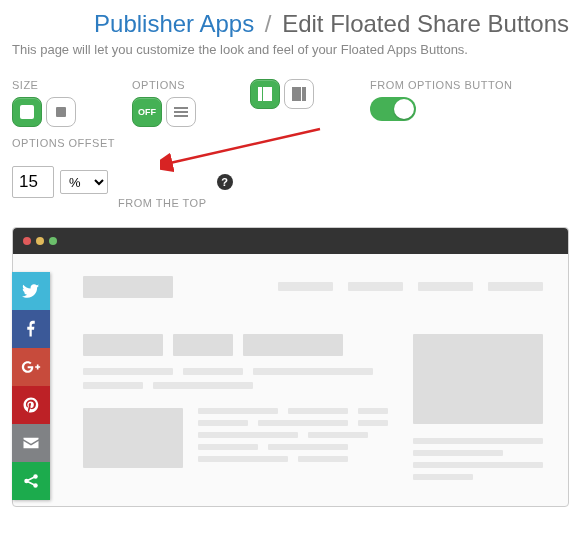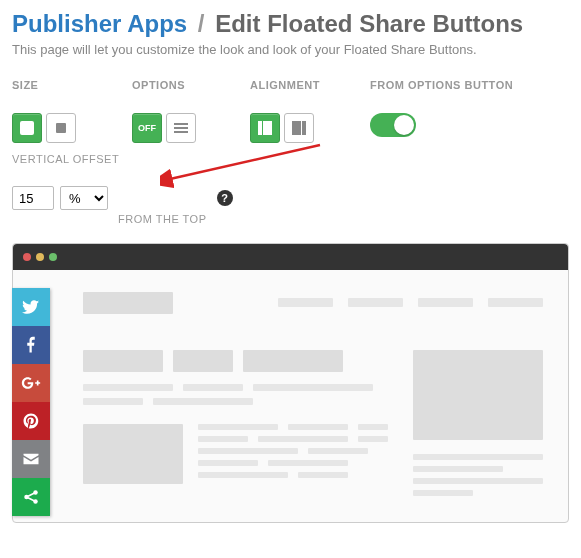--- a/index.html
+++ b/index.html
@@ -3,37 +3,37 @@
 <meta charset="utf-8">
 <style>
   * { box-sizing: border-box; margin: 0; padding: 0; }
   body {
     font-family: "Helvetica Neue", Arial, sans-serif;
     width: 581px;
     padding: 10px 12px;
     color: #333;
     background: #fff;
   }
-  .page-title { font-size: 24px; font-weight: 700; color: #666; margin-bottom: 4px; }
+  .page-title { font-size: 24px; font-weight: 400; color: #666; margin-bottom: 4px; text-align: right; }
   .page-title .crumb-link { color: #2d7cc1; }
   .page-title .sep { color: #999; margin: 0 4px; }
   .page-desc { font-size: 13px; color: #888; margin-bottom: 22px; }
 
   .options-row { display: flex; gap: 0; margin-bottom: 10px; }
   .opt-group { flex: 0 0 auto; }
   .g-size { width: 120px; }
   .g-counter { width: 118px; }
   .g-align { width: 120px; }
   .g-more { width: 180px; }
-  .opt-label { font-size: 11px; color: #999; letter-spacing: .5px; margin-bottom: 22px; font-weight: bold; }
+  .opt-label { font-size: 11px; color: #999; letter-spacing: .5px; margin-bottom: 6px; }
 
   .btn-set { display: flex; gap: 4px; }
   .sq-btn {
     width: 30px; height: 30px;
-    border: 1px solid #bbb; border-radius: 3px;
+    border: 1px solid #bbb; border-radius: 8px;
     display: flex; align-items: center; justify-content: center;
     background: #fff; cursor: pointer;
   }
   .sq-btn.active {
     background: #45b155; border-color: #3a9a48;
     box-shadow: inset 0 1px 0 rgba(255,255,255,.2);
   }
   .sq-inner-white { width: 14px; height: 14px; background: #fff; border-radius: 2px; }
   .sq-inner-gray { width: 10px; height: 10px; background: #888; border-radius: 1px; }
   .off-txt { font-size: 9px; font-weight: 700; color: #fff; }
@@ -54,22 +54,22 @@
   }
   .toggle .knob {
     width: 20px; height: 20px; border-radius: 50%;
     background: #fff; position: absolute; top: 2px; right: 2px;
     box-shadow: 0 1px 2px rgba(0,0,0,.2);
   }
 
   .vo-row { display: flex; align-items: center; gap: 6px; margin-bottom: 18px; }
   .vo-label { font-size: 11px; color: #999; letter-spacing: .5px; margin-bottom: 6px; margin-top:6px;}
   .vo-input {
-    width: 42px; height: 24px; border: 1px solid #bbb; border-radius: 2px;
-    padding: 0 6px; font-size: 13px;
+    width: 42px; height: 32px; border: 1px solid #bbb; border-radius: 2px;
+    padding: 0 6px; font-size: 17px;
   }
   .vo-select {
     width: 48px; height: 24px; border: 1px solid #bbb; border-radius: 2px;
     font-size: 13px; padding: 0 4px; background:#fff;
   }
   .vo-suffix { font-size: 11px; color: #999; letter-spacing: .5px; margin-left: 4px; margin-top: 42px; }
   .help {
     width: 16px; height: 16px; border-radius: 50%;
     background: #333; color: #fff; font-size: 11px; font-weight: 700;
     display: flex; align-items: center; justify-content: center; margin-left: 4px;
@@ -108,21 +108,21 @@
   .light { background: #e6e6e6; }
 </style>
 </head>
 <body>
 
 <h1 class="page-title">
   <span class="crumb-link">Publisher Apps</span>
   <span class="sep">/</span>
   <span>Edit Floated Share Buttons</span>
 </h1>
-<p class="page-desc">This page will let you customize the look and look of your Floated Share Buttons.</p>
+<p class="page-desc">This page will let you customize the look and feel of your Floated Apps Buttons.</p>
 
 <div class="options-row">
   <div class="opt-group g-size">
     <div class="opt-label">SIZE</div>
     <div class="btn-set">
       <div class="sq-btn active">
           <div class="sq-inner-white"></div>
         </div>
       <div class="sq-btn">
           <div class="sq-inner-gray"></div>
@@ -140,21 +140,20 @@
           <div class="lines-gray">
             <span></span>
             <span></span>
             <span></span>
           </div>
         </div>
     </div>
   </div>
 
   <div class="opt-group g-align">
-    <div class="opt-label">ALIGNMENT</div>
     <div class="btn-set">
       <div class="sq-btn active">
         <div class="align-icon">
             <div class="align-bar"></div>
             <div class="align-box"></div>
           </div>
       </div>
       <div class="sq-btn">
         <div class="align-icon">
             <div class="align-box g"></div>
@@ -176,21 +175,21 @@
   <svg class="arrow-svg" width="180" height="50">
     <defs>
         <marker id="ah" markerWidth="10" markerHeight="8" refX="1" refY="4" orient="auto">
           <polygon points="0 0, 10 4, 0 8" fill="#d82323"></polygon>
         </marker>
       </defs>
     <line x1="160" y1="4" x2="10" y2="38" stroke="#d82323" stroke-width="2.5" marker-end="url(#ah)"></line>
   </svg>
 </div>
 
-<div class="vo-label">VERTICAL OFFSET</div>
+<div class="vo-label">OPTIONS OFFSET</div>
 <div class="vo-row">
   <input class="vo-input" value="15" style="">
   <select class="vo-select">
     <option>%</option>
   </select>
   <span class="vo-suffix">FROM THE TOP</span>
   <span class="help">?</span>
 </div>
 
 <div class="preview">

